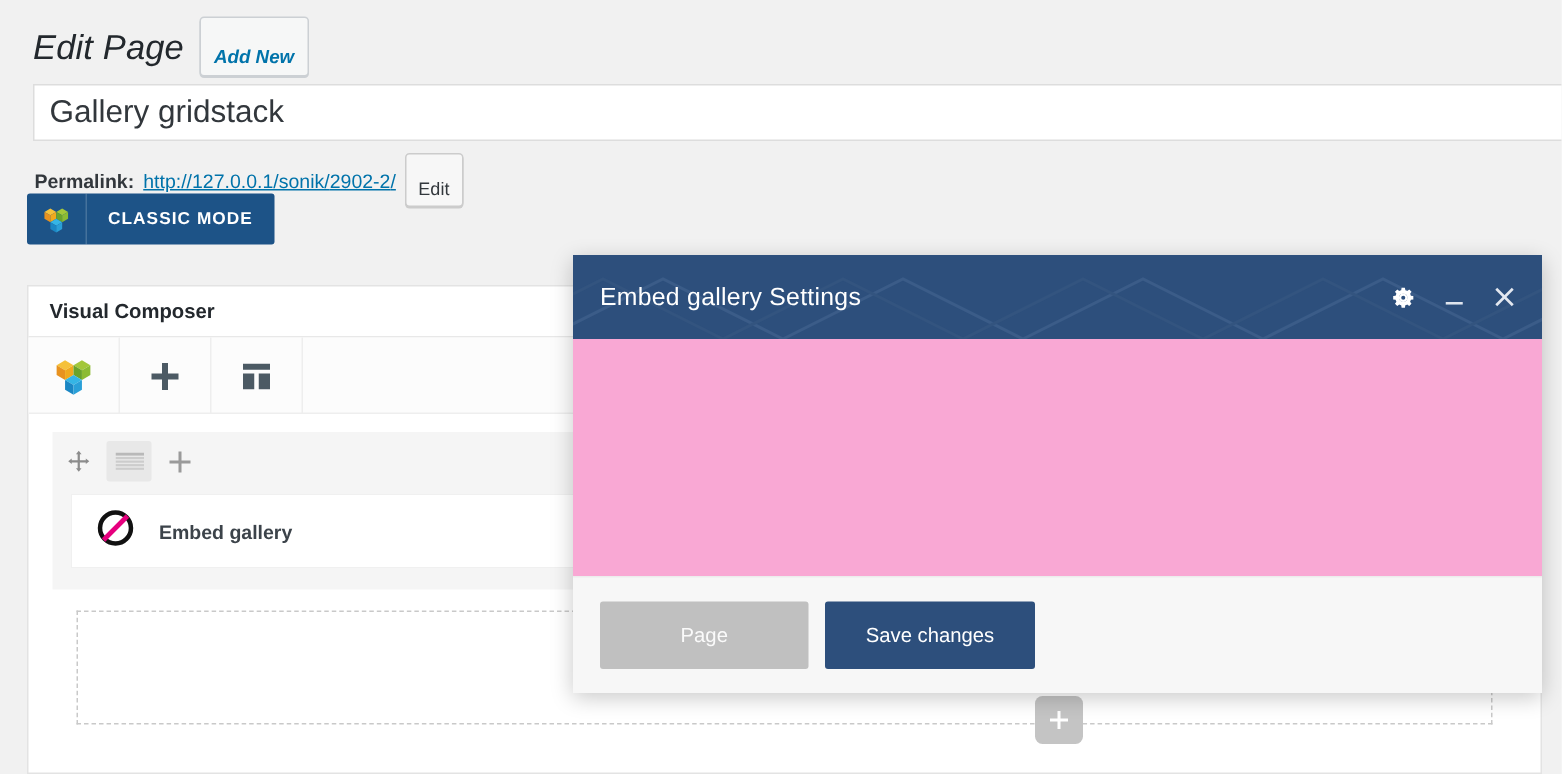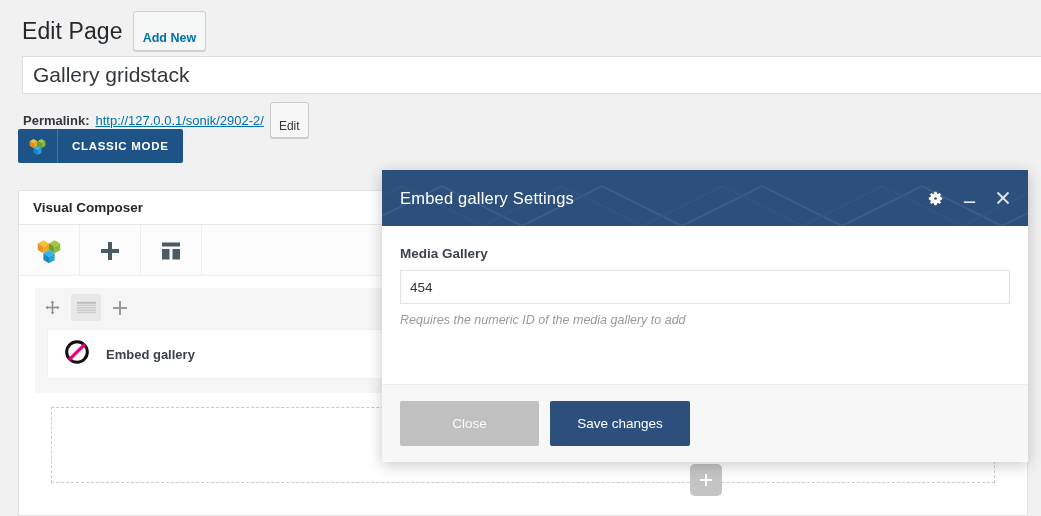--- a/index.html
+++ b/index.html
@@ -9,21 +9,21 @@
     overflow: hidden;
     background: #f1f1f1;
     font-family: "Liberation Sans", sans-serif;
     -webkit-font-smoothing: antialiased;
   }
 
   #root { position: relative; width: 1041px; height: 516px; background: #f1f1f1; }
 
   
   .wp-head {
-    position: absolute; left: 0; top: 0; width: 1041px; height: 52px;
+    position: absolute; left: 0; top: 0; width: 1041px; height: 52px; font-style: italic;
   }
   .page-title-row {
     position: absolute; left: 22px; top: 11px;
     display: flex; align-items: center; gap: 10px;
   }
   .page-title {
     font-size: 23px; font-weight: 400; color: #23282d;
     line-height: 29px; letter-spacing: .1px;
   }
   .add-new-btn {
@@ -322,25 +322,20 @@
         </span>
         <span class="hdr-icon">
           <svg width="18" height="18" viewBox="0 0 18 18" aria-hidden="true">
             <line x1="3.5" y1="3.5" x2="14.5" y2="14.5" stroke="#e3e8f0" stroke-width="1.8"></line>
             <line x1="14.5" y1="3.5" x2="3.5" y2="14.5" stroke="#e3e8f0" stroke-width="1.8"></line>
           </svg>
         </span>
       </div>
     </div>
 
-    <div class="modal-body">
-      <div class="field-label">Media Gallery</div>
-      <input class="field-input" type="text" value="454" style="">
-      <div class="field-desc">Requires the numeric ID of the media gallery to add</div>
-    </div>
 
     <div class="modal-footer">
-      <button class="btn btn-close">Close</button>
+      <button class="btn btn-close">Page</button>
       <button class="btn btn-save">Save changes</button>
     </div>
   </div>
 
 </div>
 
 </body></html>

